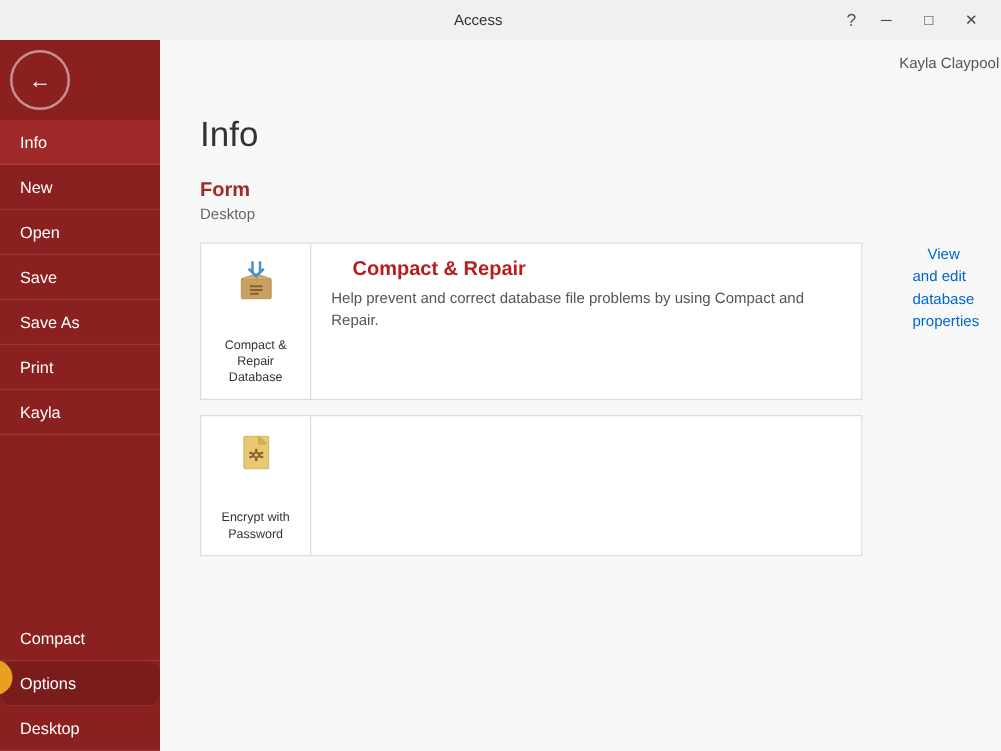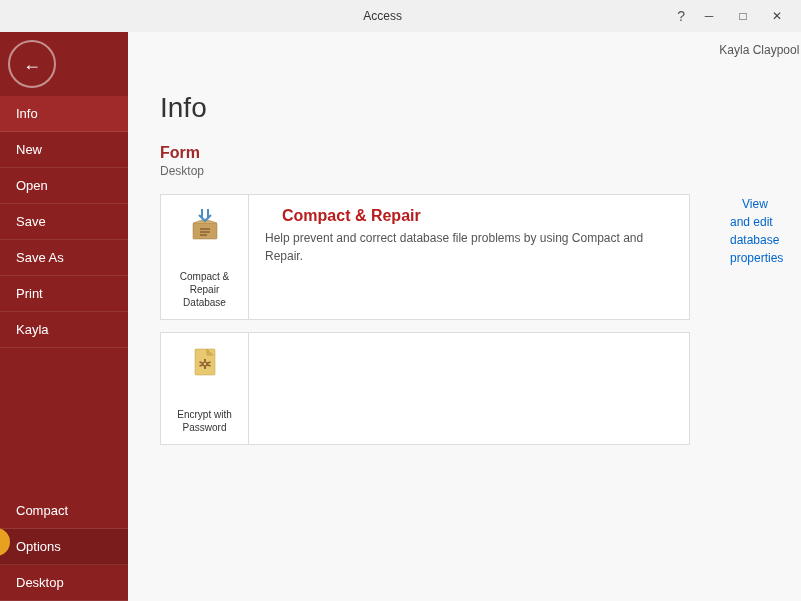--- a/index.html
+++ b/index.html
@@ -247,21 +247,21 @@
     <div class="sidebar-item">
       <span>Print</span>
     </div>
     <div class="sidebar-item">
       <span>Kayla</span>
     </div>
     <div class="sidebar-spacer"></div>
     <div class="sidebar-item">
       <span>Compact</span>
     </div>
-    <div class="sidebar-item options" style="position:relative;">
+    <div class="sidebar-item options" style="position:relative;border-radius:10px;">
       <span>Options</span>
       <div class="badge">2</div>
     </div>
     <div class="sidebar-item">
       <span>Desktop</span>
     </div>
   </div>
 
   <div class="content">
     <div class="user-bar">

